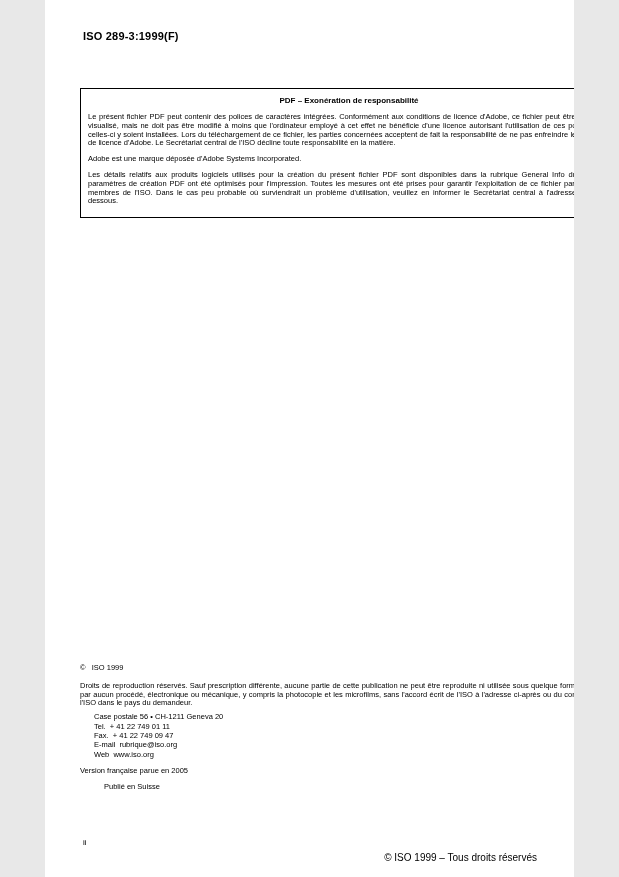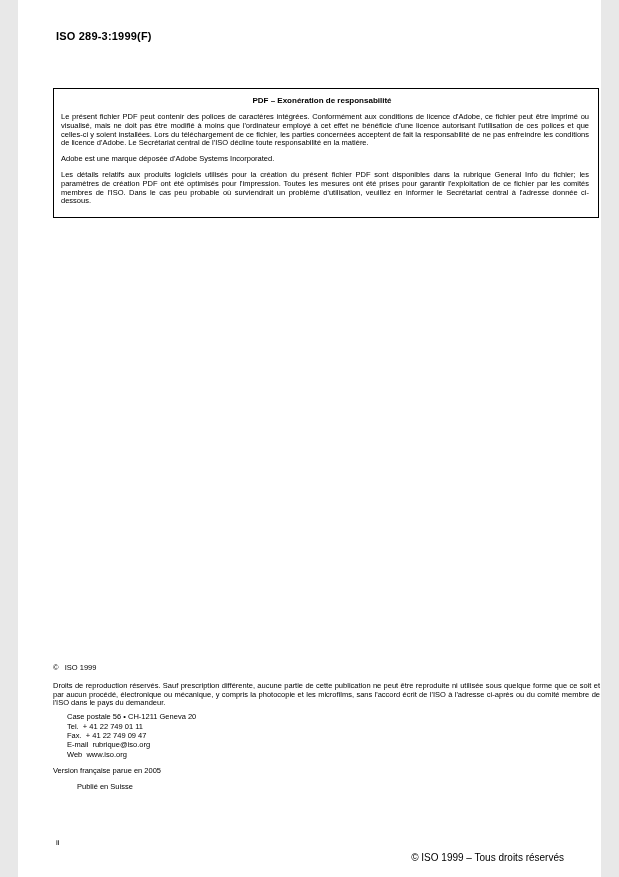--- a/index.html
+++ b/index.html
@@ -2,21 +2,21 @@
 <html><head>
 <meta charset="utf-8">
 <style>
   html, body {
     margin: 0;
     padding: 0;
     background: #e8e8e8;
   }
   .page {
     position: relative;
-    width: 583px;
+    width: 529px;
     height: 877px;
     margin: 0 auto;
     background: #ffffff;
     font-family: "Liberation Sans", sans-serif;
     color: #000000;
     overflow: hidden;
   }
   .doc-header {
     position: absolute;
     left: 38px;

